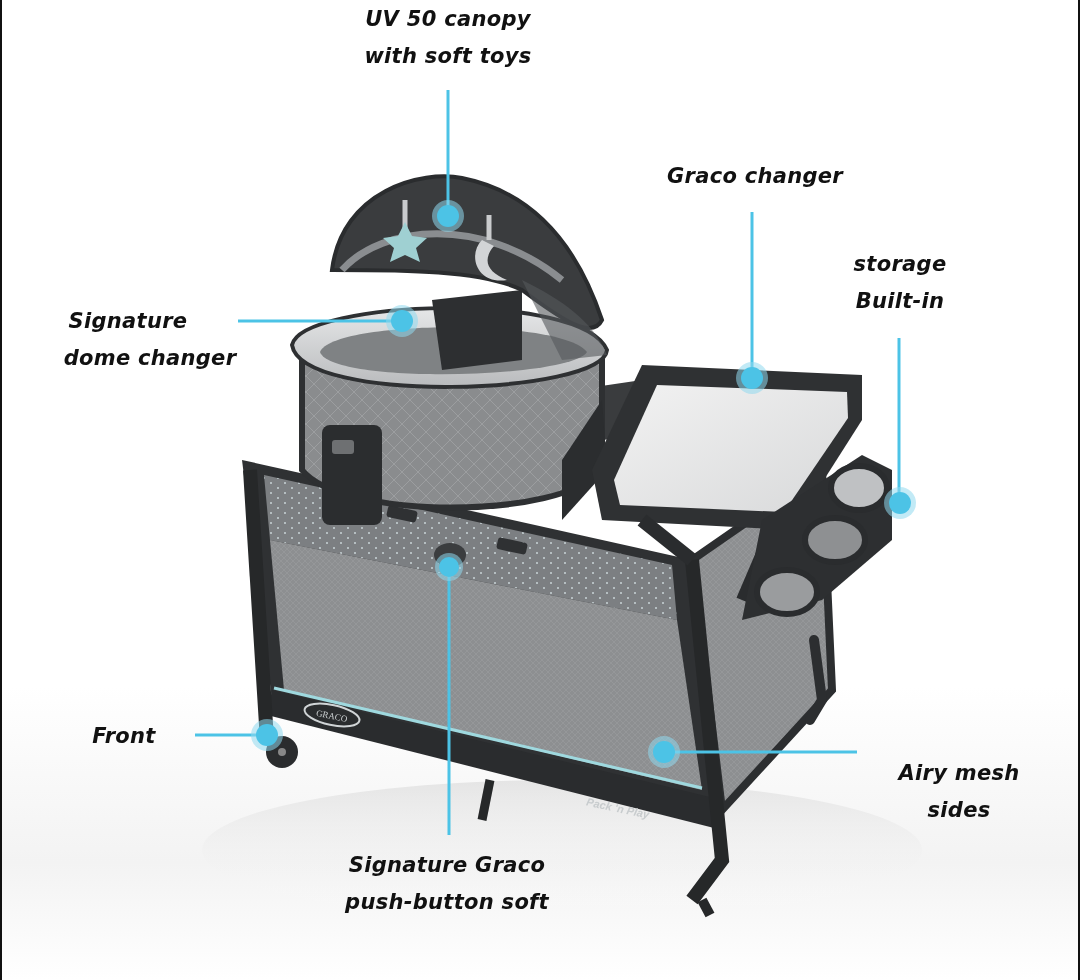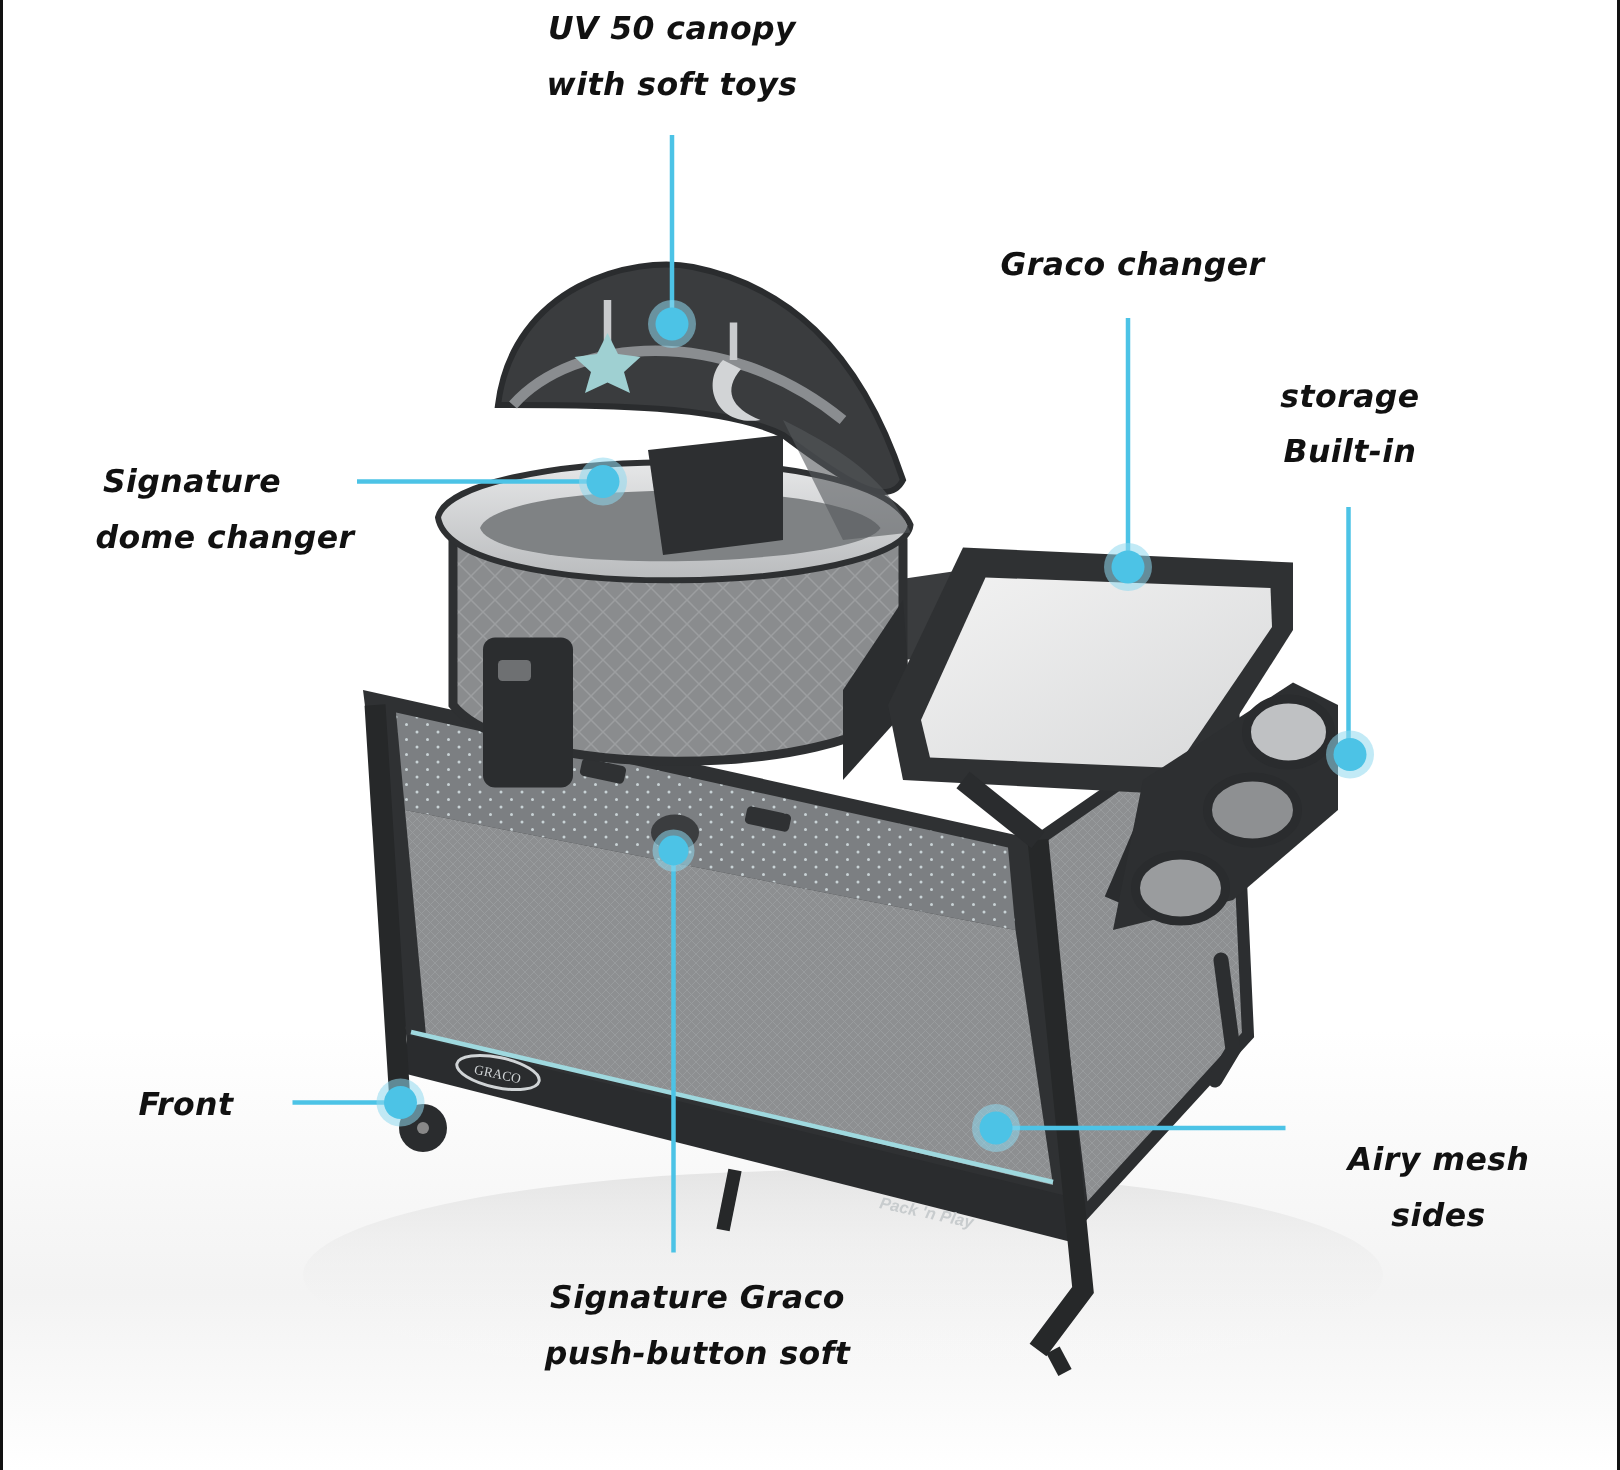--- a/index.html
+++ b/index.html
@@ -196,18 +196,18 @@
 
   <div class="label" style="left:58px; top:718px; width:128px;">
     <span>Front</span>
   </div>
 
   <div class="label" style="left:868px; top:735px; width:178px;margin-top:20px;">
     <span>Airy mesh</span>
     <span>sides</span>
   </div>
 
-  <div class="label" style="left:324px; top:847px; width:278px;">
+  <div class="label" style="left:306px; top:847px; width:278px;">
     <span>Signature Graco</span>
     <span>push-button soft</span>
   </div>
 
 </div>
 
 </body></html>

